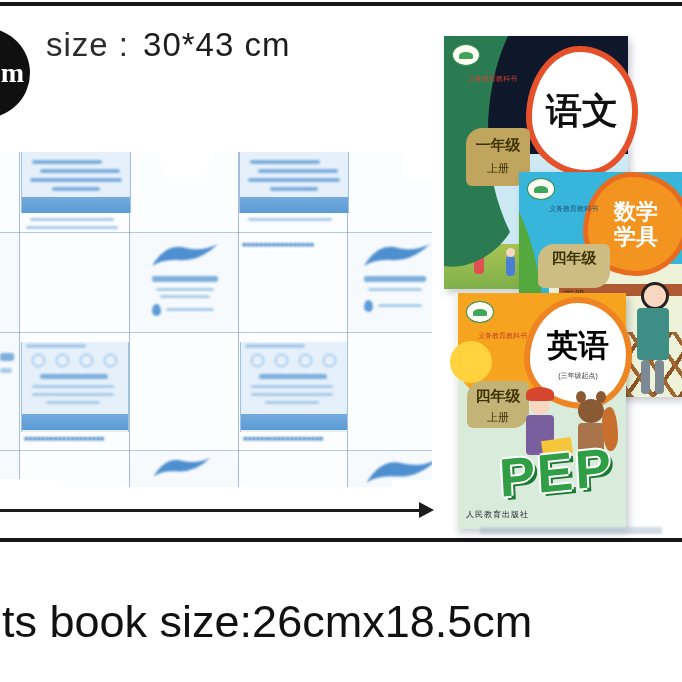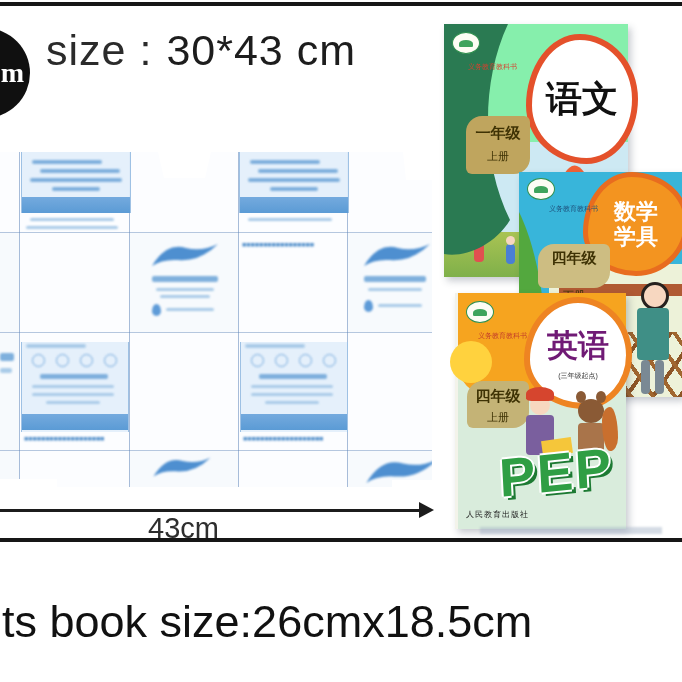--- a/index.html
+++ b/index.html
@@ -10,21 +10,21 @@
   
   .rule{left:0;width:682px;background:#161616;}
 
   
   #badge{left:-60px;top:28px;width:90px;height:90px;border-radius:50%;background:#101010;
          color:#fff;display:flex;align-items:center;justify-content:flex-end;
          padding-right:6px;box-sizing:border-box;
          font-family:"Liberation Serif","DejaVu Serif",serif;font-weight:bold;font-size:28px;}
 
   
-  #size-line{left:46px;top:26px;font-size:43px;color:#2b2b2b;letter-spacing:1px;}
+  #size-line{left:46px;top:26px;font-size:33px;color:#2b2b2b;letter-spacing:1px;}
   #size-line .val{margin-left:14px;color:#1d1d1d;}
   #qty{left:128px;top:80px;font-size:36px;font-weight:bold;color:#141414;letter-spacing:1px;}
 
   
   #sheet{left:0;top:148px;width:432px;height:342px;background:#fcfdff;
          clip-path:polygon(0 4px,158px 4px,164px 30px,205px 30px,211px 4px,403px 4px,
                            406px 32px,432px 32px,432px 332px,392px 332px,392px 339px,
                            57px 339px,57px 331px,0 331px);}
   .grid-bg{background-color:#fbfdff;background-image:
       repeating-linear-gradient(0deg, rgba(118,152,205,.30) 0 1px, transparent 1px 9px),
@@ -60,21 +60,21 @@
   .label-tan{position:absolute;text-align:center;color:#3e3204;
              border-radius:16px 6px 16px 6px;}
   .label-tan .grade{font-weight:bold;}
   .series-txt{position:absolute;font-size:7px;white-space:nowrap;filter:blur(.4px);}
   .logo-oval{position:absolute;width:26px;height:20px;background:#fdfdf4;border:1.5px solid #2f8f4e;
              border-radius:50%;display:flex;align-items:center;justify-content:center;}
   .logo-oval span{width:14px;height:7px;background:#3fa45c;border-radius:50% 50% 10% 10%;display:block;}
   .blob{position:absolute;display:flex;flex-direction:column;align-items:center;justify-content:center;}
 
   
-  #book1{left:444px;top:24px;width:184px;height:253px;background:#86efac;}
+  #book1{left:444px;top:36px;width:184px;height:253px;background:#0f172a;}
   #book1 .sky{position:absolute;left:38px;top:118px;width:146px;height:96px;background:#cde9f3;}
   #book1 .grass{position:absolute;left:0;top:208px;width:184px;height:45px;
                 background:linear-gradient(#a9c353,#7fb04a);}
   #book1 .blob{left:82px;top:10px;width:100px;height:118px;background:#fff;
                border:6px solid #e4512b;border-radius:48% 52% 46% 54%/55% 50% 50% 45%;}
   #book1 .title{font-size:36px;font-weight:bold;color:#111;
                 font-family:"DejaVu Serif","Liberation Serif",serif;}
   #book1 .label-tan{left:22px;top:92px;width:64px;height:58px;background:#bfa55e;padding-top:8px;box-sizing:border-box;}
   #book1 .grade{font-size:15px;}  #book1 .vol{font-size:11px;margin-top:6px;}
 
@@ -89,21 +89,21 @@
   #book2 .label-tan{left:19px;top:72px;width:72px;height:44px;background:#cdbd82;padding-top:5px;box-sizing:border-box;}
   #book2 .grade{font-size:15px;}  #book2 .vol{font-size:11px;margin-top:20px;}
 
   
   #book3{left:455px;top:293px;width:168px;height:236px;background:#d9ecdc;border-left:3px solid #f3f3ea;}
   #book3 .orange-top{position:absolute;left:0;top:0;width:168px;height:102px;background:#f6a41f;
                      border-radius:0 0 34% 18%/0 0 55% 30%;}
   #book3 .yellow-dot{position:absolute;left:-8px;top:48px;width:42px;height:42px;border-radius:50%;background:#ffd23e;}
   #book3 .blob{left:66px;top:4px;width:96px;height:100px;background:#fff;
                border:6px solid #ee8422;border-radius:50% 50% 44% 56%/56% 52% 48% 44%;}
-  #book3 .title{font-size:31px;font-weight:bold;color:#701a75;
+  #book3 .title{font-size:31px;font-weight:bold;color:#000000;
                 font-family:Liberation Serif, serif;}
   #book3 .subtitle{font-size:7px;color:#333;margin-top:4px;}
   #book3 .label-tan{left:9px;top:88px;width:62px;height:47px;background:#c4b376;padding-top:6px;box-sizing:border-box;}
   #book3 .grade{font-size:15px;}  #book3 .vol{font-size:11px;margin-top:4px;}
   #book3 .pep{position:absolute;left:32px;top:148px;width:132px;text-align:center;
               font-size:54px;font-weight:bold;color:#2f9e44;letter-spacing:2px;
               transform:rotate(-3deg) skewY(-3deg);
               text-shadow:-2px 0 #fff,2px 0 #fff,0 -2px #fff,0 2px #fff,4px 4px 0 #1d7a33;}
   #book3 .publisher{position:absolute;left:8px;top:216px;font-size:8px;color:#222;letter-spacing:1px;}
 
@@ -217,21 +217,20 @@
     <svg class="swoosh" style="left:150px;top:306px;" width="64" height="26" viewBox="0 0 74 30">
       <path d="M4 26 Q18 2 38 8 Q54 12 70 4 Q52 22 30 20 Q14 19 4 26Z" fill="#4e8fd0"></path>
       </svg>
     <svg class="swoosh" style="left:362px;top:306px;" width="80" height="34" viewBox="0 0 74 30">
       <path d="M4 26 Q18 2 38 8 Q54 12 70 4 Q52 22 30 20 Q14 19 4 26Z" fill="#4e8fd0"></path>
       </svg>
   </div>
 
   <div class="abs" id="arrow-shaft"></div>
   <div class="abs" id="arrow-head"></div>
-  <div class="abs" id="dim-label">43cm</div>
 
   <div class="abs book" id="book1">
     <div class="sky"></div>
 
     <svg class="abs" style="left:80px;top:130px;" width="100" height="80" viewBox="0 0 100 80">
       <ellipse cx="45" cy="38" rx="26" ry="18" fill="#e23c23"></ellipse>
       <path d="M66 30 Q92 12 96 30 Q86 40 70 40Z" fill="#f06236"></path>
       <path d="M66 44 Q94 50 88 66 Q72 60 62 48Z" fill="#f06236"></path>
       <path d="M40 20 Q50 4 60 18 Q52 26 40 20Z" fill="#f06236"></path>
       <circle cx="28" cy="34" r="4" fill="#fff"></circle>

